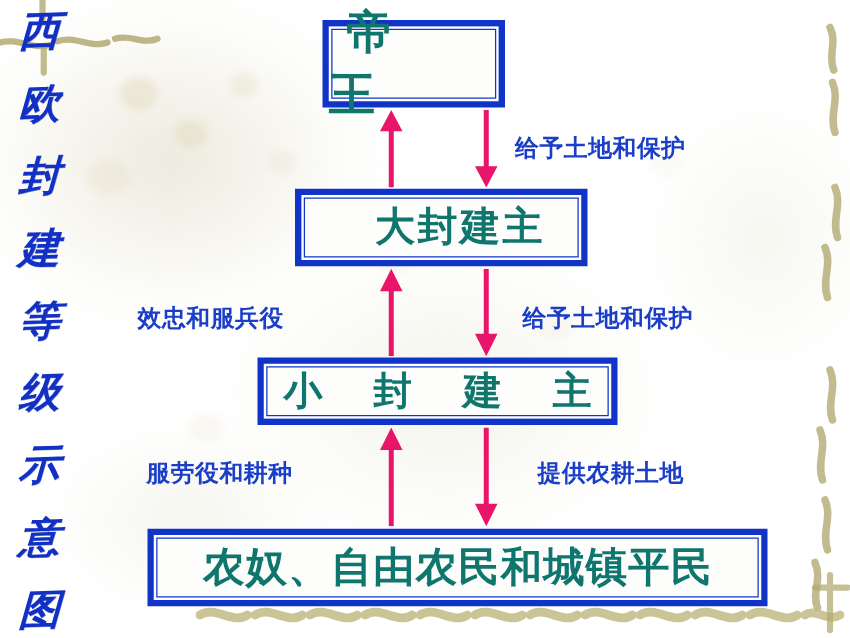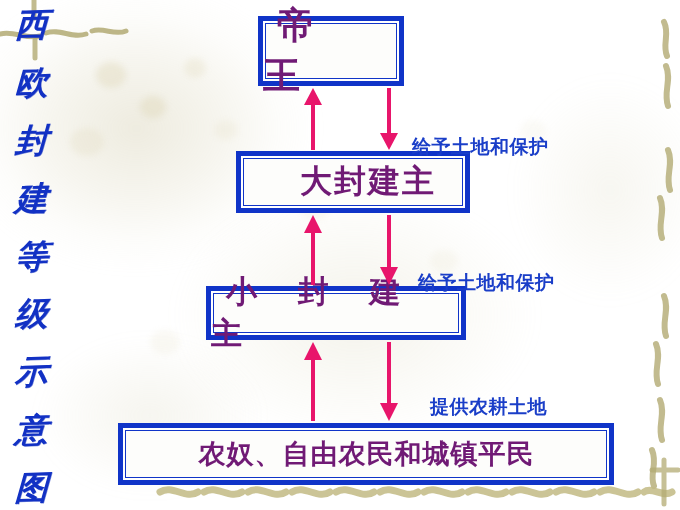--- a/index.html
+++ b/index.html
@@ -112,50 +112,50 @@
   
   .node-box {
     position: absolute;
     box-sizing: border-box;
     background: #fdfdfb;
     border: 5px solid #1034c8;
     box-shadow: inset 0 0 0 2px #ffffff, inset 0 0 0 3px #1034c8;
     display: flex;
     align-items: center;
     justify-content: center;
-    color: #701a75;
+    color: #0f766e;
     font-weight: bold;
     font-family: "DejaVu Sans", "Liberation Sans", sans-serif;
   }
   #node-emperor {
     left: 258px; top: 16px;
     width: 146px; height: 70px;
     font-size: 37px;
     letter-spacing: 14px;
     text-indent: 14px;
   }
   #node-great-lord {
     left: 236px; top: 151px;
     width: 234px; height: 62px;
     font-size: 32px;
     letter-spacing: 2px;
     text-indent: 2px;
     padding-left: 28px;
   }
   #node-small-lord {
     left: 206px; top: 286px;
-    width: 260px; height: 54px;
+    width: 288px; height: 54px;
     font-size: 31px;
     letter-spacing: 15px;
     text-indent: 15px;
   }
   #node-commoners {
     left: 118px; top: 423px;
     width: 496px; height: 62px;
-    font-size: 27px;
+    font-size: 33px;
     letter-spacing: 1px;
     text-indent: 1px;
   }
 
   
   .arrow {
     position: absolute;
     width: 22px;
   }
   .arrow svg { display: block; }
@@ -164,21 +164,21 @@
   .edge-label {
     position: absolute;
     color: #1a3ec8;
     font-family: "DejaVu Sans", "Liberation Sans", sans-serif;
     font-size: 19px;
     font-weight: bold;
     white-space: nowrap;
     letter-spacing: 0.5px;
   }
   .edge-label.left  { text-align: left; }
-  .edge-label.right { text-align: center; margin-top: 28px; }
+  .edge-label.right { text-align: center; }
 
   #label-r1-left  { left: 101px; top: 106px; }
   #label-r1-right { left: 412px; top: 106px; }
   #label-r2-left  { left: 110px; top: 242px; }
   #label-r2-right { left: 418px; top: 242px; }
   #label-r3-left  { left: 117px; top: 366px; }
   #label-r3-right { left: 430px; top: 366px; }
 </style>
 </head>
 <body>
@@ -290,17 +290,19 @@
     </svg>
   </div>
   <div class="arrow" style="left:378px; top:342px; height:79px;">
     <svg width="22" height="79" viewBox="0 0 22 79">
       <polygon points="11,79 20,61 13,61 13,0 9,0 9,61 2,61" fill="#e8156b"></polygon>
     </svg>
   </div>
 
   <div class="edge-label right" id="label-r1-right">给予土地和保护</div>
 
+  <div class="edge-label left" id="label-r2-left">效忠和服兵役</div>
   <div class="edge-label right" id="label-r2-right">给予土地和保护</div>
 
+  <div class="edge-label left" id="label-r3-left">服劳役和耕种</div>
   <div class="edge-label right" id="label-r3-right">提供农耕土地</div>
 
 </div>
 
 </body></html>

